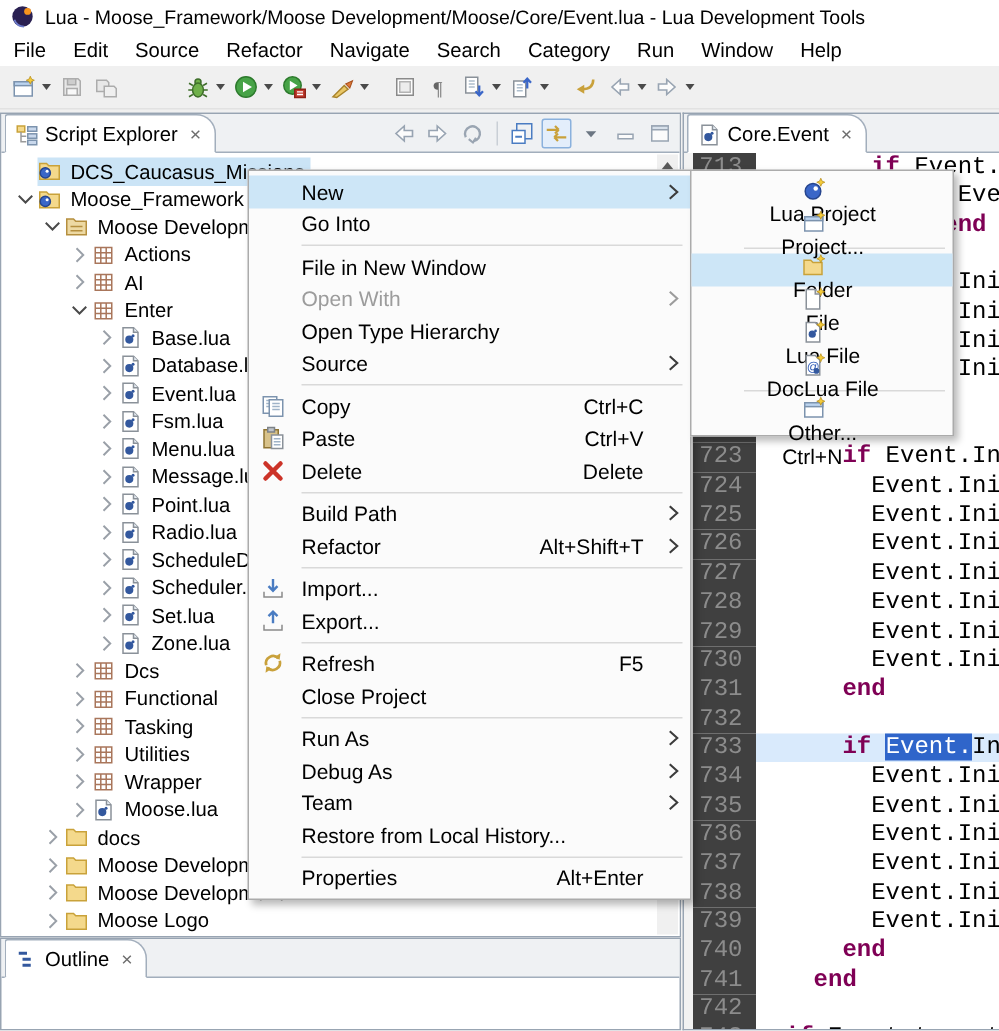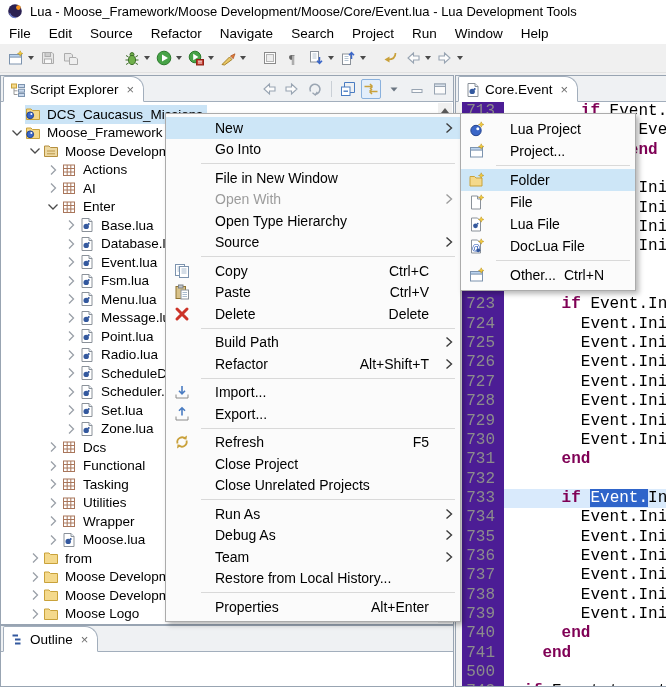--- a/index.html
+++ b/index.html
@@ -50,38 +50,38 @@
   .trow.selected .thl { background:#cbe4f6; }
   .vscroll { position:absolute; top:27px; right:1px; width:14px; bottom:1px; background:#f0f0f0; }
   .sarrow { width:0; height:0; border-left:4px solid transparent; border-right:4px solid transparent;
     border-bottom:5px solid #5a5a5a; margin:5px auto 0; }
   .sthumb { width:10px; height:120px; background:#cdcdcd; margin:4px auto 0; }
 
   
   .code { position:absolute; top:26px; left:0; right:0; bottom:0; background:#fff; overflow:hidden;
     font-family:"Liberation Mono", monospace; font-size:16px; border-left:6px solid #f2f2f2; }
   .cline { display:flex; height:19.35px; line-height:19.35px; white-space:pre; }
-  .ln { width:42px; flex:none; text-align:right; padding-right:9px; color:#8c8c8c; background:#4c1d95; }
+  .ln { width:42px; flex:none; text-align:right; padding-right:9px; color:#8c8c8c; background:#404040; }
   .txt { flex:1; white-space:pre; }
   .cline.cur .txt { background:#d9eafc; }
   .kw { color:#7f0055; font-weight:bold;text-align:center; }
   .selr { background:#2f65ca; color:#fff; }
 
   
   .cmenu, .smenu { position:absolute; background:#fbfbfb; border:1px solid #ababab;
     box-shadow:3px 3px 5px rgba(0,0,0,.28); padding:3px 0; font-size:14px; }
   .cmenu { left:165px; top:113px; width:296px; z-index:50; }
   .smenu { left:460px; top:113px; width:176px; z-index:60; padding:4px 0; }
   .mitem { height:21.5px; display:flex; align-items:center; padding:0 7px 0 8px; }
-  .smenu .mitem { height:22px; }
+  .smenu .mitem { height:22px;flex-direction:column; }
   .mitem.hot { background:#cde6f7; }
   .mitem.disabled { color:#9c9c9c; }
   .micon { width:18px; height:16px; flex:none; margin-right:9px; }
   .micon svg { width:16px; height:16px; }
-  .mlabel { flex:1; white-space:nowrap;margin-left:14px; }
+  .mlabel { flex:1; white-space:nowrap; }
   .maccel { margin-right:14px; white-space:nowrap;text-align:center; }
   .marrow { width:10px; display:flex; justify-content:flex-end; color:#3c3c3c; }
   .mitem.disabled .marrow { color:#9c9c9c; }
   .marrow svg { width:8px; height:12px; }
   .msep { height:1px; background:#d9d9d9; margin:3px 5px 3px 35px; }
 </style>
 </head>
 <body>
 
 <div class="titlebar">
@@ -95,21 +95,21 @@
   <span>Lua - Moose_Framework/Moose Development/Moose/Core/Event.lua - Lua Development Tools</span>
 </div>
 
 <div class="menubar" id="menubar">
     <div class="mi">File</div>
     <div class="mi">Edit</div>
     <div class="mi">Source</div>
     <div class="mi">Refactor</div>
     <div class="mi">Navigate</div>
     <div class="mi">Search</div>
-    <div class="mi">Project</div>
+    <div class="mi">Category</div>
     <div class="mi">Run</div>
     <div class="mi">Window</div>
     <div class="mi">Help</div>
   </div>
 
 <div class="toolbar" id="toolbar">
     <div class="tb-group" style="margin-right: 38px;">
       <span class="tb-btn">
         <span class="ic17">
           <svg viewBox="0 0 16 16" width="16" height="16">
@@ -738,21 +738,21 @@
           <svg viewBox="0 0 16 16" width="16" height="16">
             <path d="M6 3.5 L10.5 8 L6 12.5" fill="none" stroke="#9aa0a8" stroke-width="1.3"></path>
           </svg>
         </span>
         <span class="thl">
           <span class="ticon">
             <svg viewBox="0 0 16 16" width="16" height="16">
               <path d="M1.5 5 L1.5 13.5 L14.5 13.5 L14.5 4.5 L7.5 4.5 L6 3 L1.5 3 Z" fill="#F4D98C" stroke="#C9A23A"></path>
             </svg>
           </span>
-          <span class="tlabel">from</span>
+          <span class="tlabel">docs</span>
         </span>
       </div>
       <div class="trow" style="top: 465.5px; padding-left: 26px;">
         <span class="tchev">
           <svg viewBox="0 0 16 16" width="16" height="16">
             <path d="M6 3.5 L10.5 8 L6 12.5" fill="none" stroke="#9aa0a8" stroke-width="1.3"></path>
           </svg>
         </span>
         <span class="thl">
           <span class="ticon">
@@ -857,21 +857,21 @@
       <div class="cline"><span class="ln">732</span><span class="txt"></span></div>
       <div class="cline cur"><span class="ln">733</span><span class="txt">      <span class="kw">if</span> <span class="selr">Event.</span>IniDCSGroup </span></div>
       <div class="cline"><span class="ln">734</span><span class="txt">        Event.IniDCSGroupName = Event.IniDCSGroup:getName()</span></div>
       <div class="cline"><span class="ln">735</span><span class="txt">        Event.IniGroupName = Event.IniDCSGroupName</span></div>
       <div class="cline"><span class="ln">736</span><span class="txt">        Event.IniGroup = GROUP:FindByName( Event.IniDCSGroupName )</span></div>
       <div class="cline"><span class="ln">737</span><span class="txt">        Event.IniUnitName = Event.IniDCSUnitName</span></div>
       <div class="cline"><span class="ln">738</span><span class="txt">        Event.IniCategory = Event.IniDCSUnit:getDesc().category</span></div>
       <div class="cline"><span class="ln">739</span><span class="txt">        Event.IniTypeName = Event.IniDCSUnit:getTypeName()</span></div>
       <div class="cline"><span class="ln">740</span><span class="txt">      <span class="kw">end</span></span></div>
       <div class="cline"><span class="ln">741</span><span class="txt">    <span class="kw">end</span></span></div>
-      <div class="cline"><span class="ln">500</span><span class="txt"></span></div>
+      <div class="cline"><span class="ln">742</span><span class="txt"></span></div>
       <div class="cline"><span class="ln">743</span><span class="txt">  <span class="kw">if</span> Event.target </span></div>
     </div>
 </div>
 
 <div class="cmenu" id="cmenu">
     <div class="mitem hot">
       <span class="micon"></span>
       <span class="mlabel">New</span>
       <span class="marrow">
         <svg viewBox="0 0 8 12" width="8" height="12">
@@ -1003,25 +1003,20 @@
       </span>
       <span class="mlabel">Refresh</span>
       <span class="maccel">F5</span>
       <span class="marrow"></span>
     </div>
     <div class="mitem">
       <span class="micon"></span>
       <span class="mlabel">Close Project</span>
       <span class="marrow"></span>
     </div>
-    <div class="mitem">
-      <span class="micon"></span>
-      <span class="mlabel">Close Unrelated Projects</span>
-      <span class="marrow"></span>
-    </div>
     <div class="msep"></div>
     <div class="mitem">
       <span class="micon"></span>
       <span class="mlabel">Run As</span>
       <span class="marrow">
         <svg viewBox="0 0 8 12" width="8" height="12">
           <path d="M1.5 1.5 L6.5 6 L1.5 10.5" fill="none" stroke="currentColor" stroke-width="1.4"></path>
         </svg>
       </span>
     </div>

